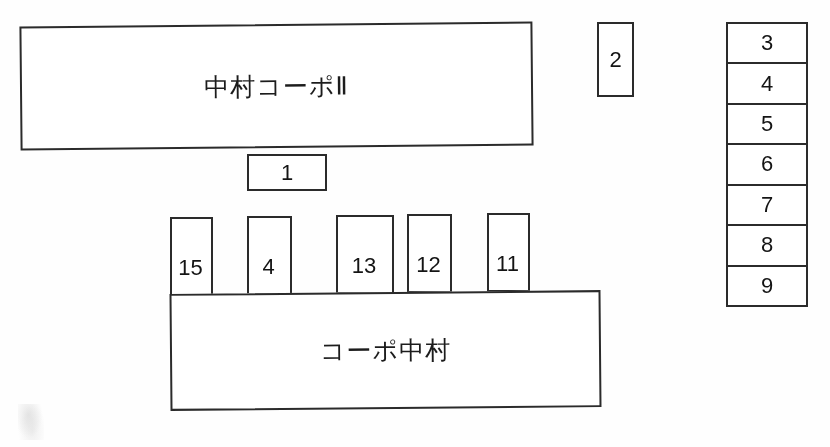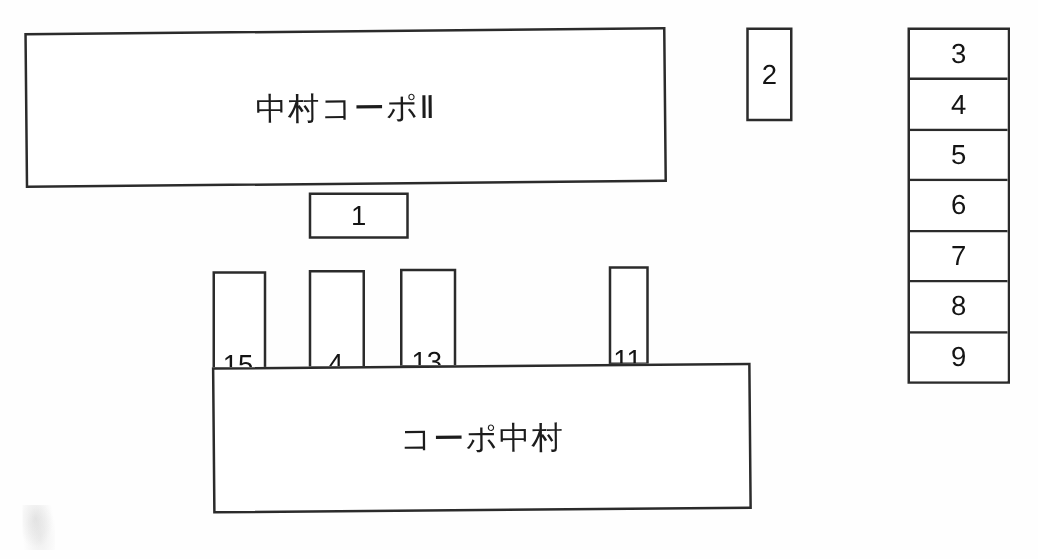--- a/index.html
+++ b/index.html
@@ -54,21 +54,20 @@
     font-size: 25px;
     letter-spacing: 1px;
     color: #1c1c1c;
     white-space: nowrap;
     font-family: "DejaVu Sans", "Liberation Sans", sans-serif;
   }
 
   
   .stall {
     border-width: 2px;
-    align-items: flex-end;
   }
   .stall .num {
     font-size: 22px;
     color: #141414;
     position: relative;
     top: 11px;
     left: -1px;
   }
 
   
@@ -121,24 +120,27 @@
   <div class="shape plot" id="plot-2" style="left: 597px; top: 22px; width: 37px; height: 75px; border-color: rgb(43, 43, 43);">
     <span class="num">2</span>
   </div>
 
   <div class="shape stall" id="stall-15" style="left: 170px; top: 217px; width: 43px; height: 79px; border-color: rgb(43, 43, 43);">
     <span class="num">15</span>
   </div>
   <div class="shape stall" id="stall-14" style="left: 247px; top: 216px; width: 45px; height: 79px; border-color: rgb(43, 43, 43);">
     <span class="num">4</span>
   </div>
-  <div class="shape stall" id="stall-13" style="left: 320px; top: 215px; width: 45px; height: 79px; border-color: rgb(43, 43, 43);">
+  <div class="shape stall" id="stall-13" style="left: 336px; top: 215px; width: 58px; height: 79px; border-color: rgb(43, 43, 43);">
     <span class="num">13</span>
   </div>
-  <div class="shape stall" id="stall-11" style="left: 487px; top: 213px; width: 32px; height: 79px; border-color: rgb(43, 43, 43);">
+  <div class="shape stall" id="stall-12" style="left: 407px; top: 214px; width: 45px; height: 79px; border-color: rgb(43, 43, 43);">
+    <span class="num">12</span>
+  </div>
+  <div class="shape stall" id="stall-11" style="left: 487px; top: 213px; width: 43px; height: 79px; border-color: rgb(43, 43, 43);">
     <span class="num">11</span>
   </div>
 
   <div class="shape building" id="building-corpo-nakamura" style="left: 170px; top: 292px; width: 431px; height: 117px; transform: rotate(-0.5deg); transform-origin: center center; border-color: rgb(43, 43, 43);">
     <span class="building-label">コーポ中村</span>
   </div>
 
   <div id="right-column" style="left: 726px; top: 22px; width: 82px; height: 285px; border-color: rgb(43, 43, 43);">
       <div class="cell" id="cell-3" style="border-bottom-color: rgb(43, 43, 43);">
         <span>3</span>

